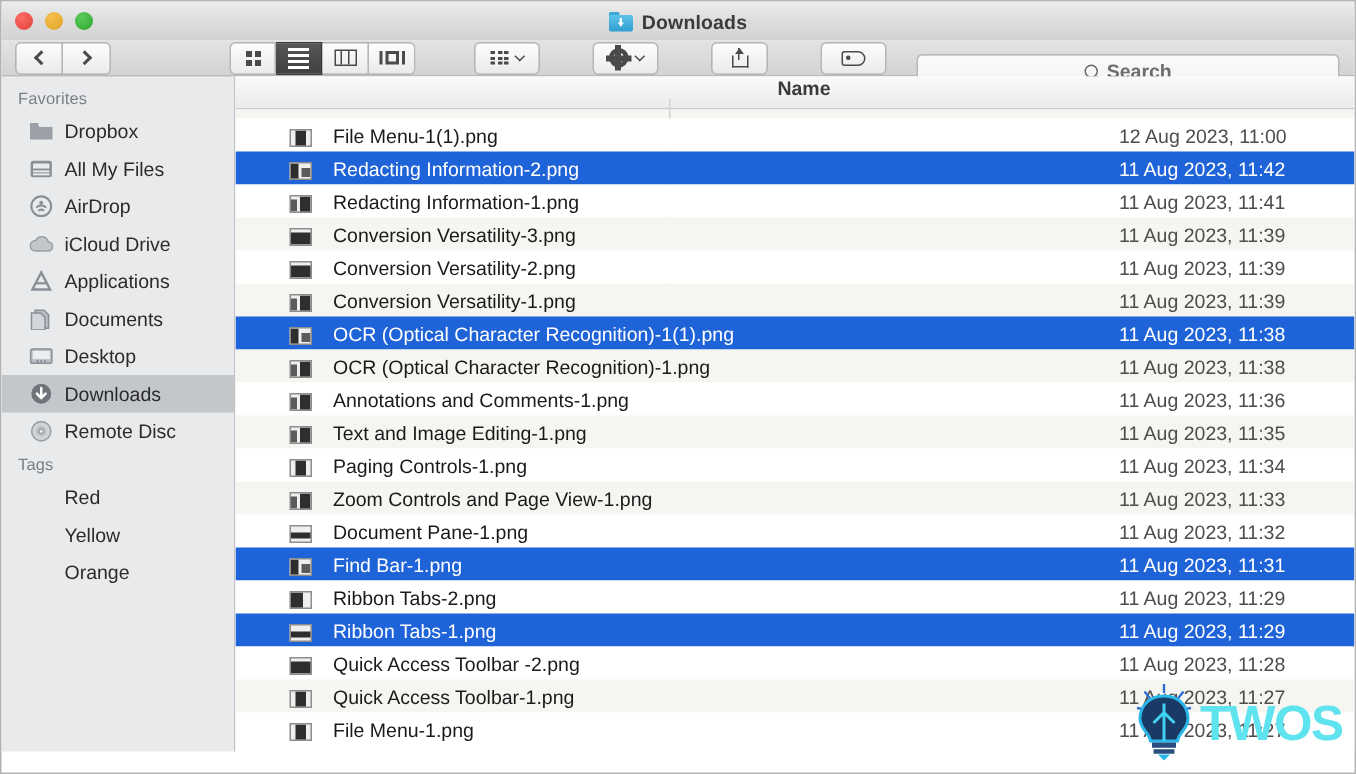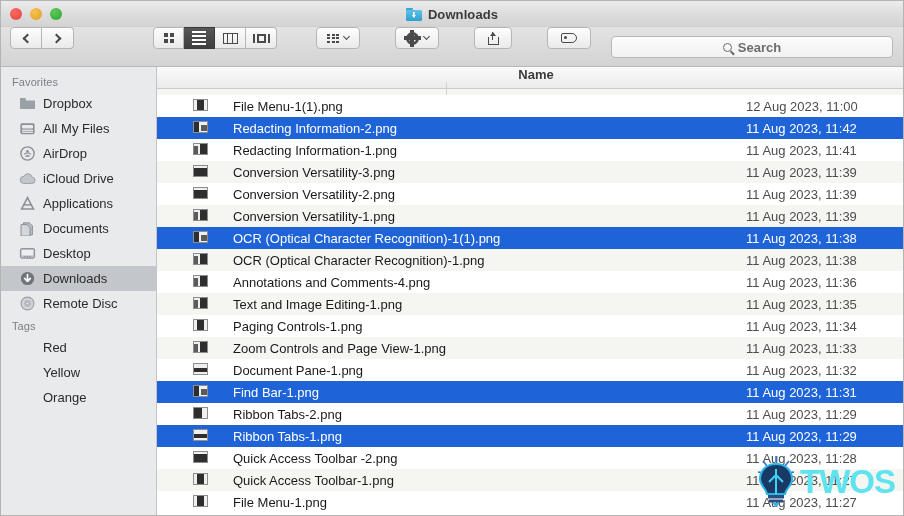--- a/index.html
+++ b/index.html
@@ -50,24 +50,24 @@
     border-radius: 1.5px;
   }
   .folder-icon .arrow {
     position: absolute; left: 6px; top: 4.5px; width: 4px; height: 6px;
     background: #fff; clip-path: polygon(30% 0, 70% 0, 70% 50%, 100% 50%, 50% 100%, 0 50%, 30% 50%);
   }
 
   
   #toolbar {
     position: relative;
-    height: 40px;
+    height: 24px;
     background: linear-gradient(to bottom, #e3e3e3 0%, #d3d3d3 100%);
     border-bottom: 1px solid #b9b9b9;
-    display: flex;  gap: 26px;
+    display: flex; align-items: center; gap: 26px;
   }
   .tb-btn {
     background: linear-gradient(to bottom, #fdfdfd, #eaeaea);
     border: 1px solid #b6b6b6;
     border-radius: 4px;
     height: 22px;
     display: flex; align-items: center; justify-content: center;
     color: #4a4a4a;
     cursor: default;
   }
@@ -201,21 +201,21 @@
   #rows { position: relative; }
   .row {
     display: flex; align-items: center;
     height: 22px;
     font-size: 13px; color: #1a1a1a;
     cursor: default;
   }
   .row.odd  { background: #ffffff; }
   .row.even { background: #f5f5f2; }
   .row.selected { background: #1f63d8; color: #ffffff; }
-  .r-name { flex: 1; display: flex; align-items: flex-start; gap: 25px; padding-left: 36px; white-space: nowrap; overflow: hidden; }
+  .r-name { flex: 1; display: flex; align-items: flex-end; gap: 14px; padding-left: 36px; white-space: nowrap; overflow: hidden; }
   .r-date { width: 168px; flex: 0 0 168px; padding-left: 11px; font-size: 13px; color: #4d4d4d; }
   .row.selected .r-date { color: #ffffff; }
   .thumb {
     width: 15px; height: 12px; flex: 0 0 15px;
     border: 1px solid #8d8d8d; background: #efefef;
     position: relative; overflow: hidden;
   }
   .thumb i { position: absolute; background: #2e2e2e; }
   
   #partial-top {
@@ -536,21 +536,21 @@
               <span>OCR (Optical Character Recognition)-1.png</span>
             </div>
             <div class="r-date">11 Aug 2023, 11:38</div>
           </div>
           <div class="row odd">
             <div class="r-name">
               <span class="thumb">
                 <i style="left:0;top:2px;width:4px;height:8px;background:#5b5b5b;"></i>
                 <i style="left:6px;top:0;width:7px;height:12px;"></i>
               </span>
-              <span>Annotations and Comments-4.png</span>
+              <span>Annotations and Comments-1.png</span>
             </div>
             <div class="r-date">11 Aug 2023, 11:36</div>
           </div>
           <div class="row even">
             <div class="r-name">
               <span class="thumb">
                 <i style="left:0;top:2px;width:4px;height:8px;background:#5b5b5b;"></i>
                 <i style="left:6px;top:0;width:7px;height:12px;"></i>
               </span>
               <span>Text and Image Editing-1.png</span>

